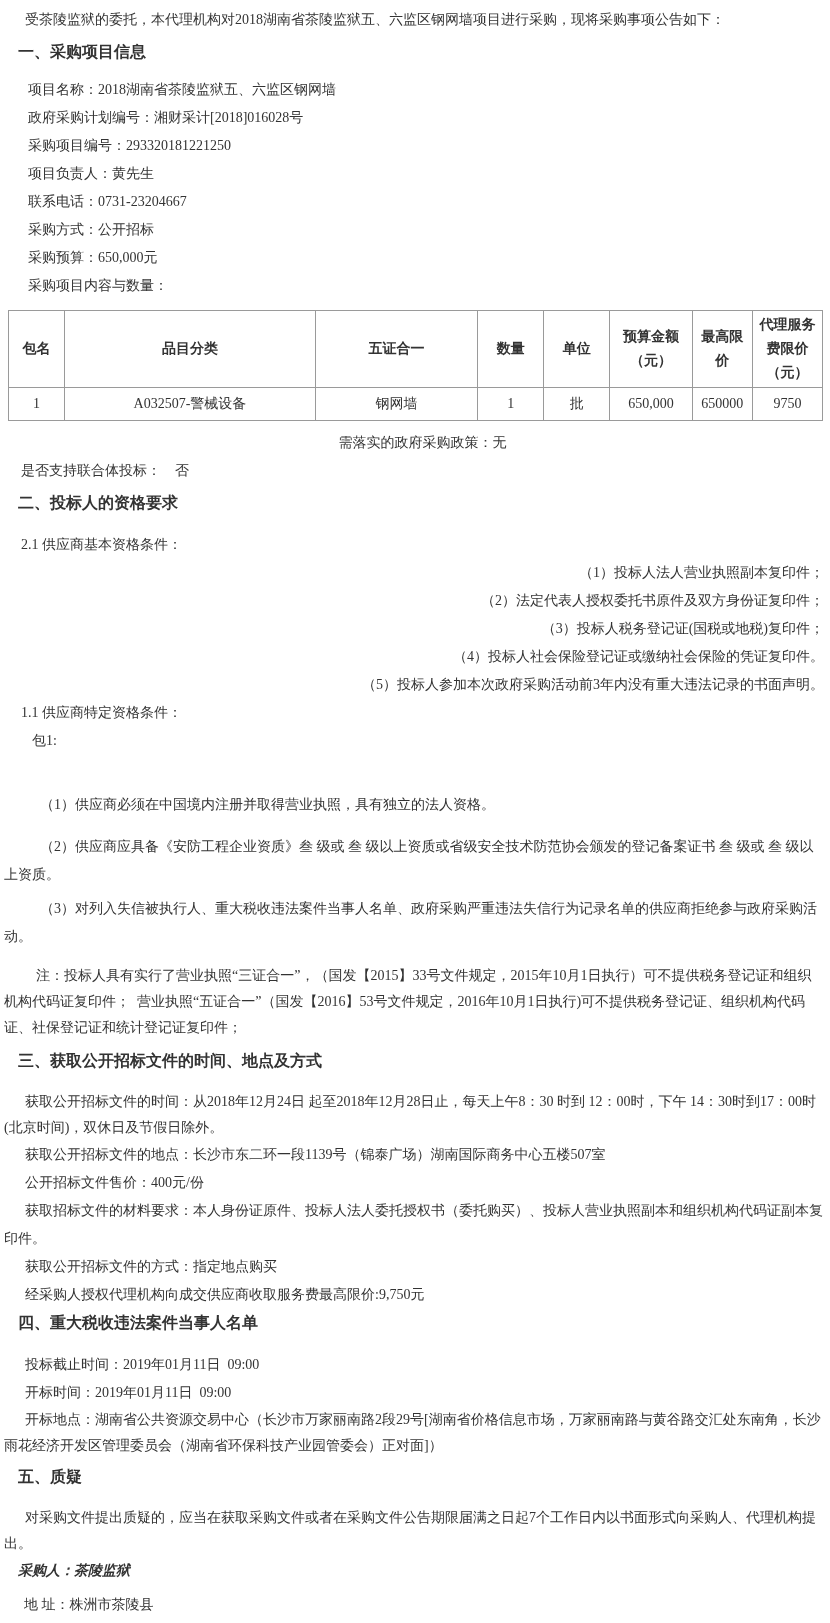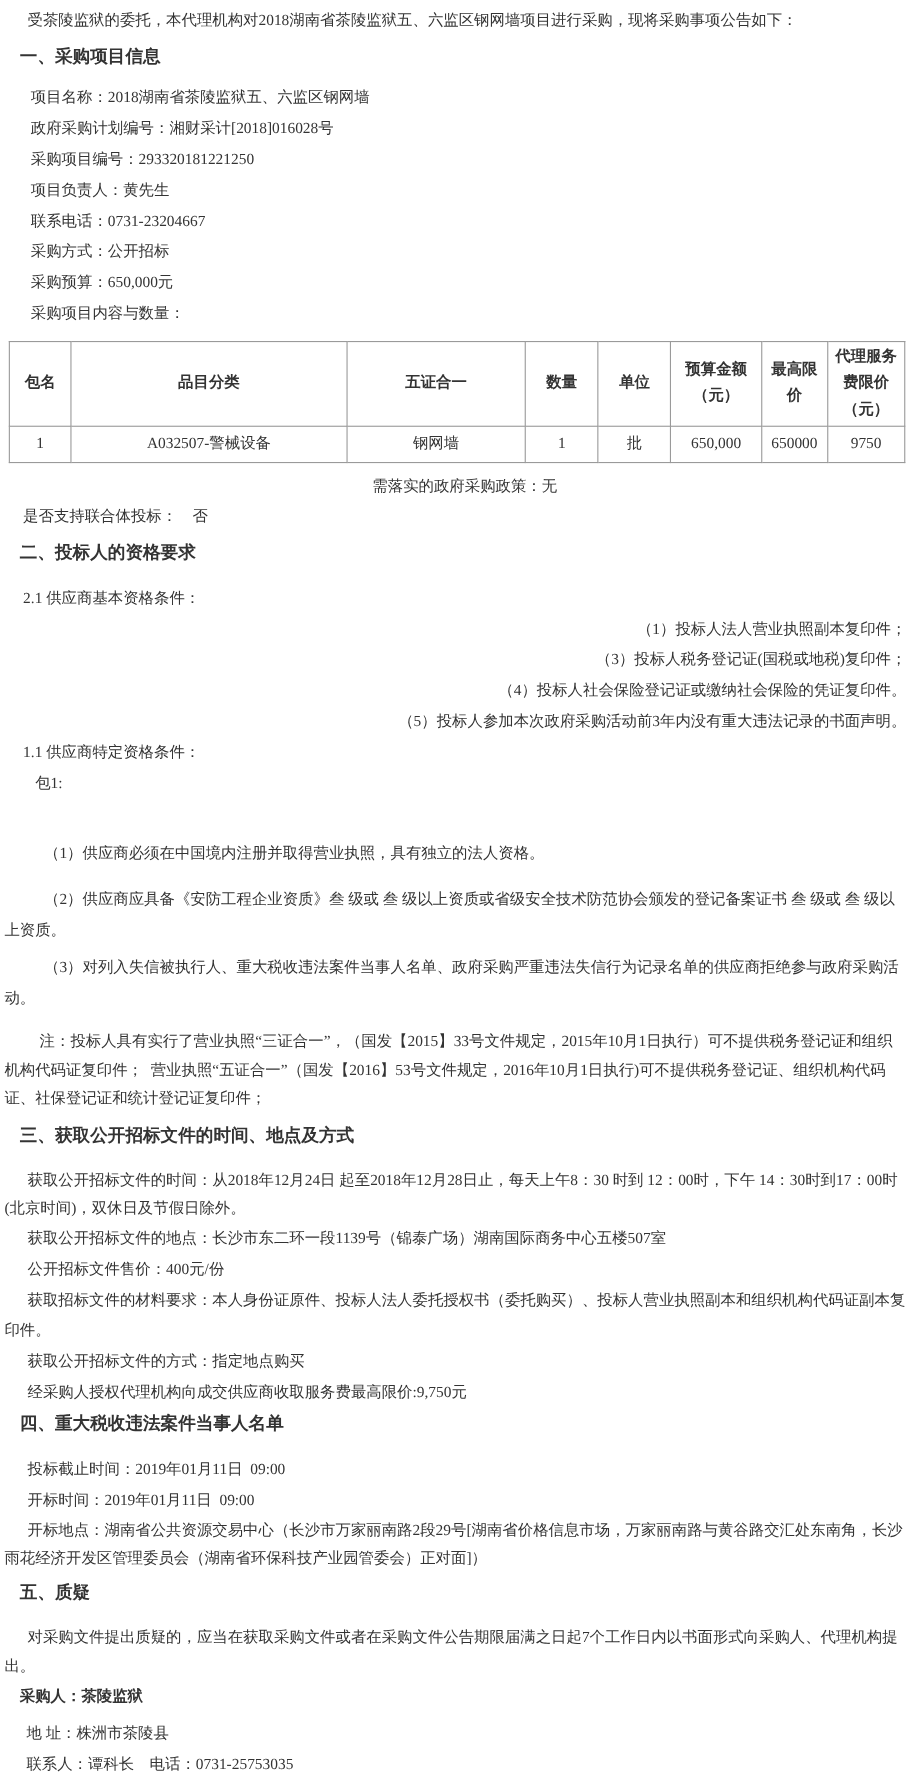--- a/index.html
+++ b/index.html
@@ -25,21 +25,21 @@
   .req  { line-height: 28px; text-indent: 26px; text-align: right; }
   
   .pkg  { line-height: 28px; text-indent: 28px; }
   
   .spec { line-height: 28px; text-indent: 36px; }
   
   .note { line-height: 26px; text-indent: 32px; }
   
   .para { line-height: 26px; text-indent: 21px; }
   
-  .bold-line { line-height: 28px; text-indent: 14px; font-weight: bold; }
+  .bold-line { line-height: 28px; text-indent: 14px; font-weight: bold; font-style: italic; }
   
   .contact { line-height: 28px; text-indent: 20px; }
 
   .mt4  { margin-top: 4px; }
   .mt6  { margin-top: 6px; }
   .mt8  { margin-top: 8px; text-align: center; }
   .mt10 { margin-top: 10px; }
   .mt12 { margin-top: 12px; }
   .mt14 { margin-top: 14px; }
   .mt36 { margin-top: 36px; }
@@ -127,20 +127,21 @@
     </tbody>
   </table>
 
   <p class="sub mt8">需落实的政府采购政策：无</p>
   <p class="sub">是否支持联合体投标：　否</p>
 
   <p class="sec mt4">二、投标人的资格要求</p>
 
   <p class="sub mt14">2.1 供应商基本资格条件：</p>
   <p class="req">（1）投标人法人营业执照副本复印件；</p>
+  <p class="req">（2）法定代表人授权委托书原件及双方身份证复印件；</p>
   <p class="req">（3）投标人税务登记证(国税或地税)复印件；</p>
   <p class="req">（4）投标人社会保险登记证或缴纳社会保险的凭证复印件。</p>
   <p class="req">（5）投标人参加本次政府采购活动前3年内没有重大违法记录的书面声明。</p>
   <p class="sub">1.1 供应商特定资格条件：</p>
   <p class="pkg">包1:</p>
 
   <p class="spec mt36">（1）供应商必须在中国境内注册并取得营业执照，具有独立的法人资格。</p>
   <p class="spec mt14">（2）供应商应具备《安防工程企业资质》叁 级或 叁 级以上资质或省级安全技术防范协会颁发的登记备案证书 叁 级或 叁 级以上资质。</p>
   <p class="spec mt6">（3）对列入失信被执行人、重大税收违法案件当事人名单、政府采购严重违法失信行为记录名单的供应商拒绝参与政府采购活动。</p>
 

